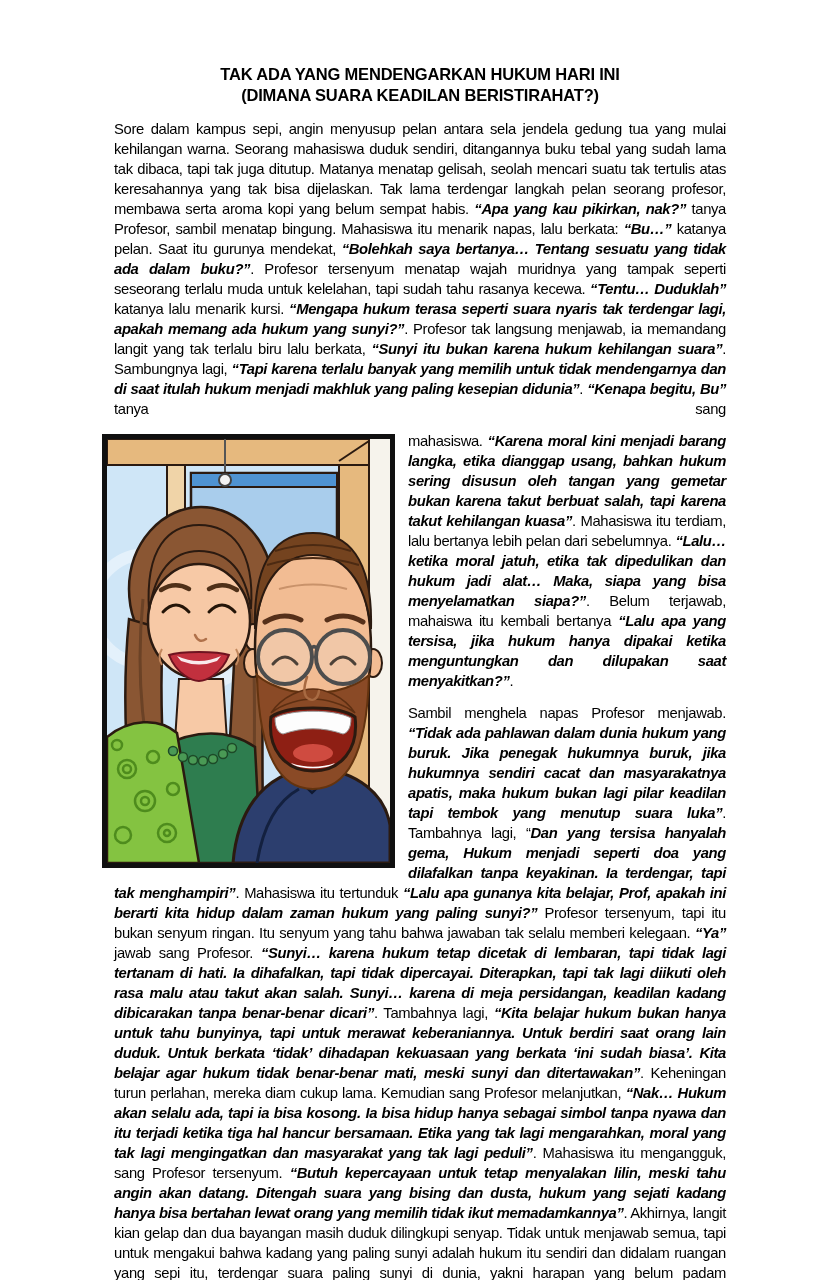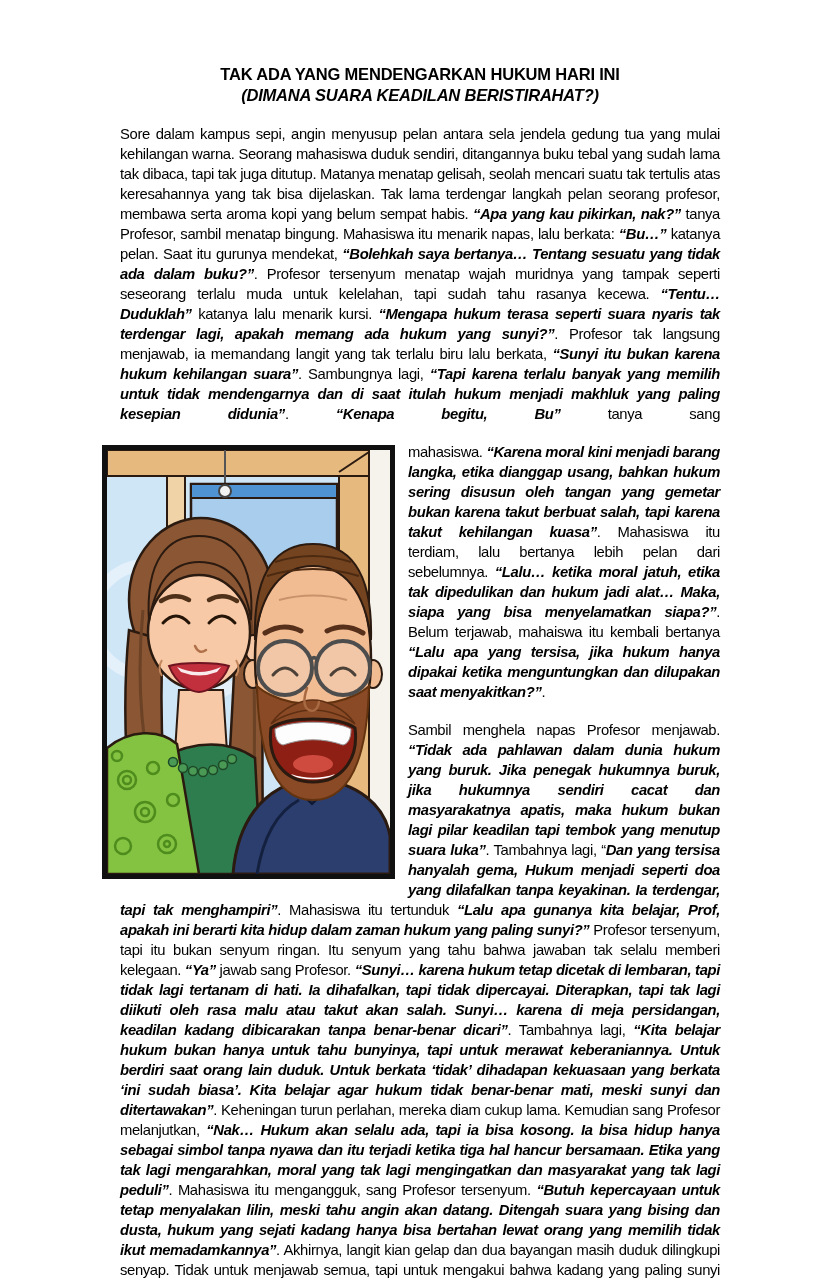--- a/index.html
+++ b/index.html
@@ -8,23 +8,23 @@
     width:728px; height:1280px;
     margin:0 auto;
     background:#ffffff;
     box-sizing:border-box;
     padding:64px 46px 0 46px;
     font-family:"Liberation Sans", sans-serif;
     color:#000;
     overflow:hidden;
   }
   .title { text-align:center; font-weight:bold; font-size:16.5px; line-height:21px; letter-spacing:-0.2px; }
-  .title .sub { font-style:italic; }
+  .title .sub { }
   .body-text { margin-top:13px; font-size:14.8px; line-height:20px; letter-spacing:-0.35px; text-align:justify; }
-  .body-text p { margin:18px; }
+  .body-text p { margin:12px; }
   .lead { text-align:justify; text-align-last:justify; }
   .p2 { margin-top:11px; }
   .q { font-weight:bold; font-style:italic; }
   .ill {
     float:left;
     width:283px; height:424px;
     border:5px solid #101010;
     margin:3px 13px 5px 0;
     background:#cfe6f7;
     overflow:hidden;

